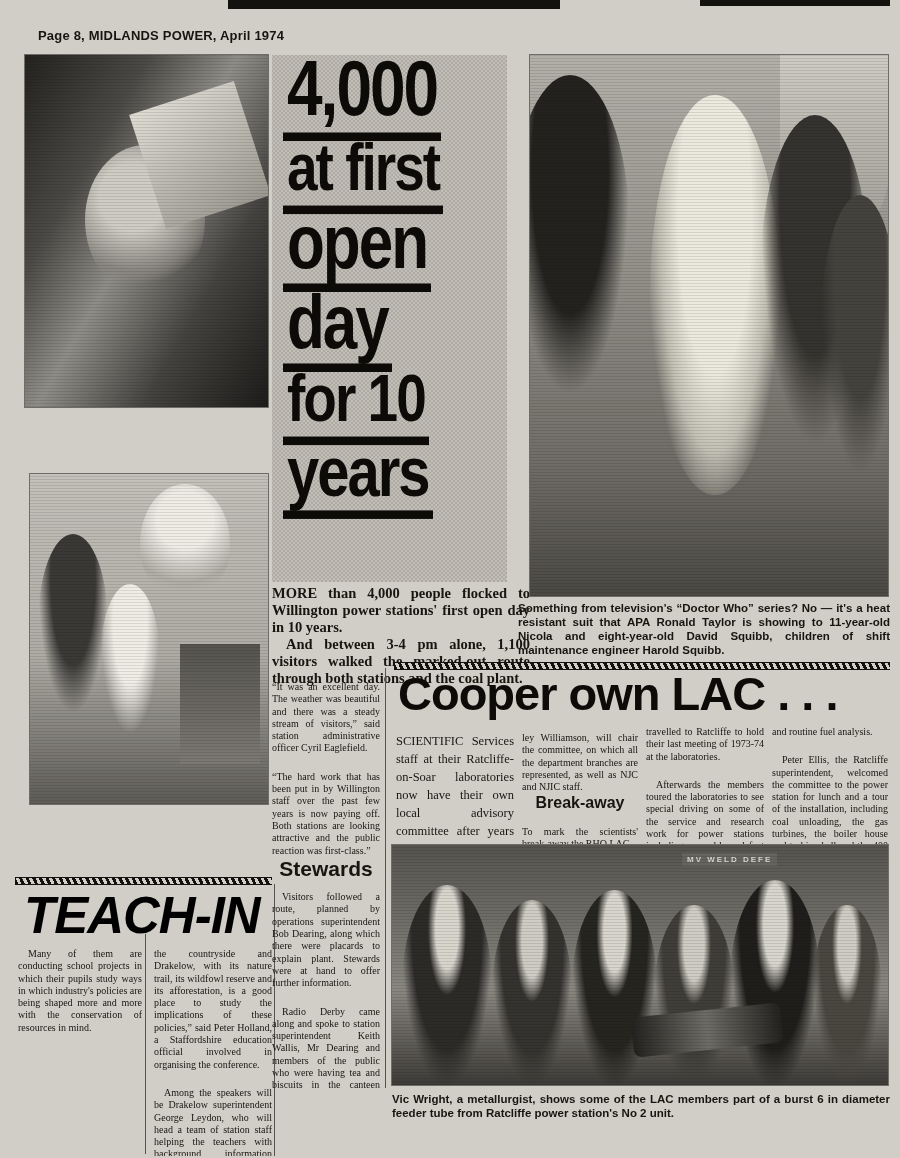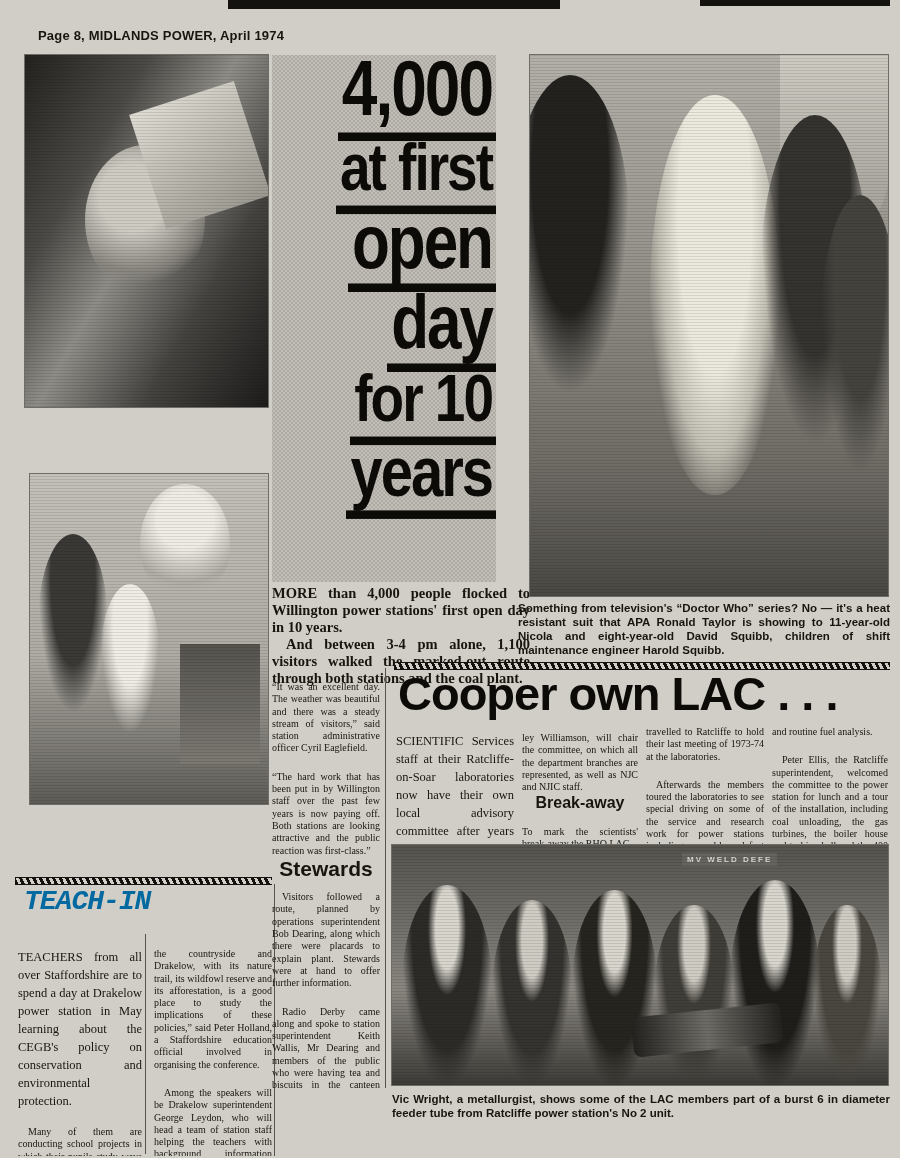--- a/index.html
+++ b/index.html
@@ -27,28 +27,28 @@
   .intro p + p{text-indent:14px;}
   .subhead{font-family:"Liberation Sans",sans-serif;font-weight:700;text-align:center;}
   .rope{height:6px;background:repeating-linear-gradient(65deg,#14120e 0 3px,#d1cec8 3px 6px);border-top:1px solid #14120e;border-bottom:1px solid #14120e;}
   .vrule{width:1px;background:#55534e;}
   
   #headline-box{
     background-color:#c2bfb9;
     background-image:radial-gradient(circle,#9a978f 24%,transparent 26%),
                      radial-gradient(circle,#9a978f 24%,transparent 26%);
     background-size:4px 4px;background-position:0 0,2px 2px;
-    text-align:right;padding-top:14px;
+    text-align:left;padding-top:14px;padding-left:11px;
   }
   .hl-line{display:inline-block;font-family:"Liberation Sans",sans-serif;font-weight:700;
     color:#0d0b08;letter-spacing:-2px;line-height:.92;
     border-bottom:7px solid #0d0b08;padding:0 4px 6px 4px;margin-bottom:9px;
     transform:scaleY(1.22);transform-origin:center bottom;}
   #lac-headline{font-family:"Liberation Sans",sans-serif;font-weight:700;font-size:47px;letter-spacing:-1px;color:#0d0b08;white-space:nowrap;}
-  #teach-headline{font-family:Liberation Mono, monospace;font-weight:700;font-style:italic;font-size:28px;letter-spacing:-1px;color:#0369a1;}
+  #teach-headline{font-family:Liberation Sans, sans-serif;font-weight:700;font-style:italic;font-size:51px;letter-spacing:-1px;color:#000000;}
   .signboard{position:absolute;background:#66645f;color:#d8d6d0;
     font-family:"Liberation Sans",sans-serif;font-weight:700;font-size:8px;letter-spacing:2px;
     padding:2px 5px;}
 </style>
 </head>
 <body>
 
 <div id="page">
 
   <div class="abs" style="left:228px;top:0;width:332px;height:9px;background:#14120e;"></div>
@@ -69,21 +69,20 @@
     <div class="blob" style="left:8px;top:60px;width:70px;height:180px;background:radial-gradient(ellipse at 50% 25%,#3a3936 0 45%,transparent 70%);"></div>
     <div class="blob" style="left:70px;top:110px;width:60px;height:150px;background:radial-gradient(ellipse at 50% 25%,#efede6 0 40%,transparent 70%);"></div>
     <div class="abs" style="left:150px;top:170px;width:80px;height:120px;background:linear-gradient(180deg,#55534e,#7c7973);"></div>
     <div class="grain"></div>
   </div>
 
   <div class="abs rope" style="left:15px;top:877px;width:257px;"></div>
 
   <div class="abs" id="teach-headline" style="left:24px;top:886px;">TEACH-IN</div>
   <div class="abs bodytext" style="left:18px;top:932px;width:124px;height:224px;overflow:hidden;">
-    <p class="noindent leadbold">TEACHERS from all over Staffordshire are to spend a day at Drakelow power station in May learning about the CEGB's policy on conservation and environmental protection.</p>
     <p>Many of them are conducting school projects in which their pupils study ways in which industry's policies are being shaped more and more with the conservation of resources in mind.</p>
 
   </div>
   <div class="abs vrule" style="left:145px;top:934px;height:220px;"></div>
   <div class="abs bodytext" style="left:154px;top:932px;width:118px;height:224px;overflow:hidden;">
     <p class="noindent">the countryside and Drakelow, with its nature trail, its wildfowl reserve and its afforestation, is a good place to study the implications of these policies,” said Peter Holland, a Staffordshire education official involved in organising the conference.</p>
     <p>Among the speakers will be Drakelow superintendent George Leydon, who will head a team of station staff helping the teachers with background information about operations, and regional secretary Jack Cooper, who will outline the Board's response to environmental pressures.</p>
   </div>
   <div class="abs vrule" style="left:274px;top:884px;height:272px;"></div>
 

